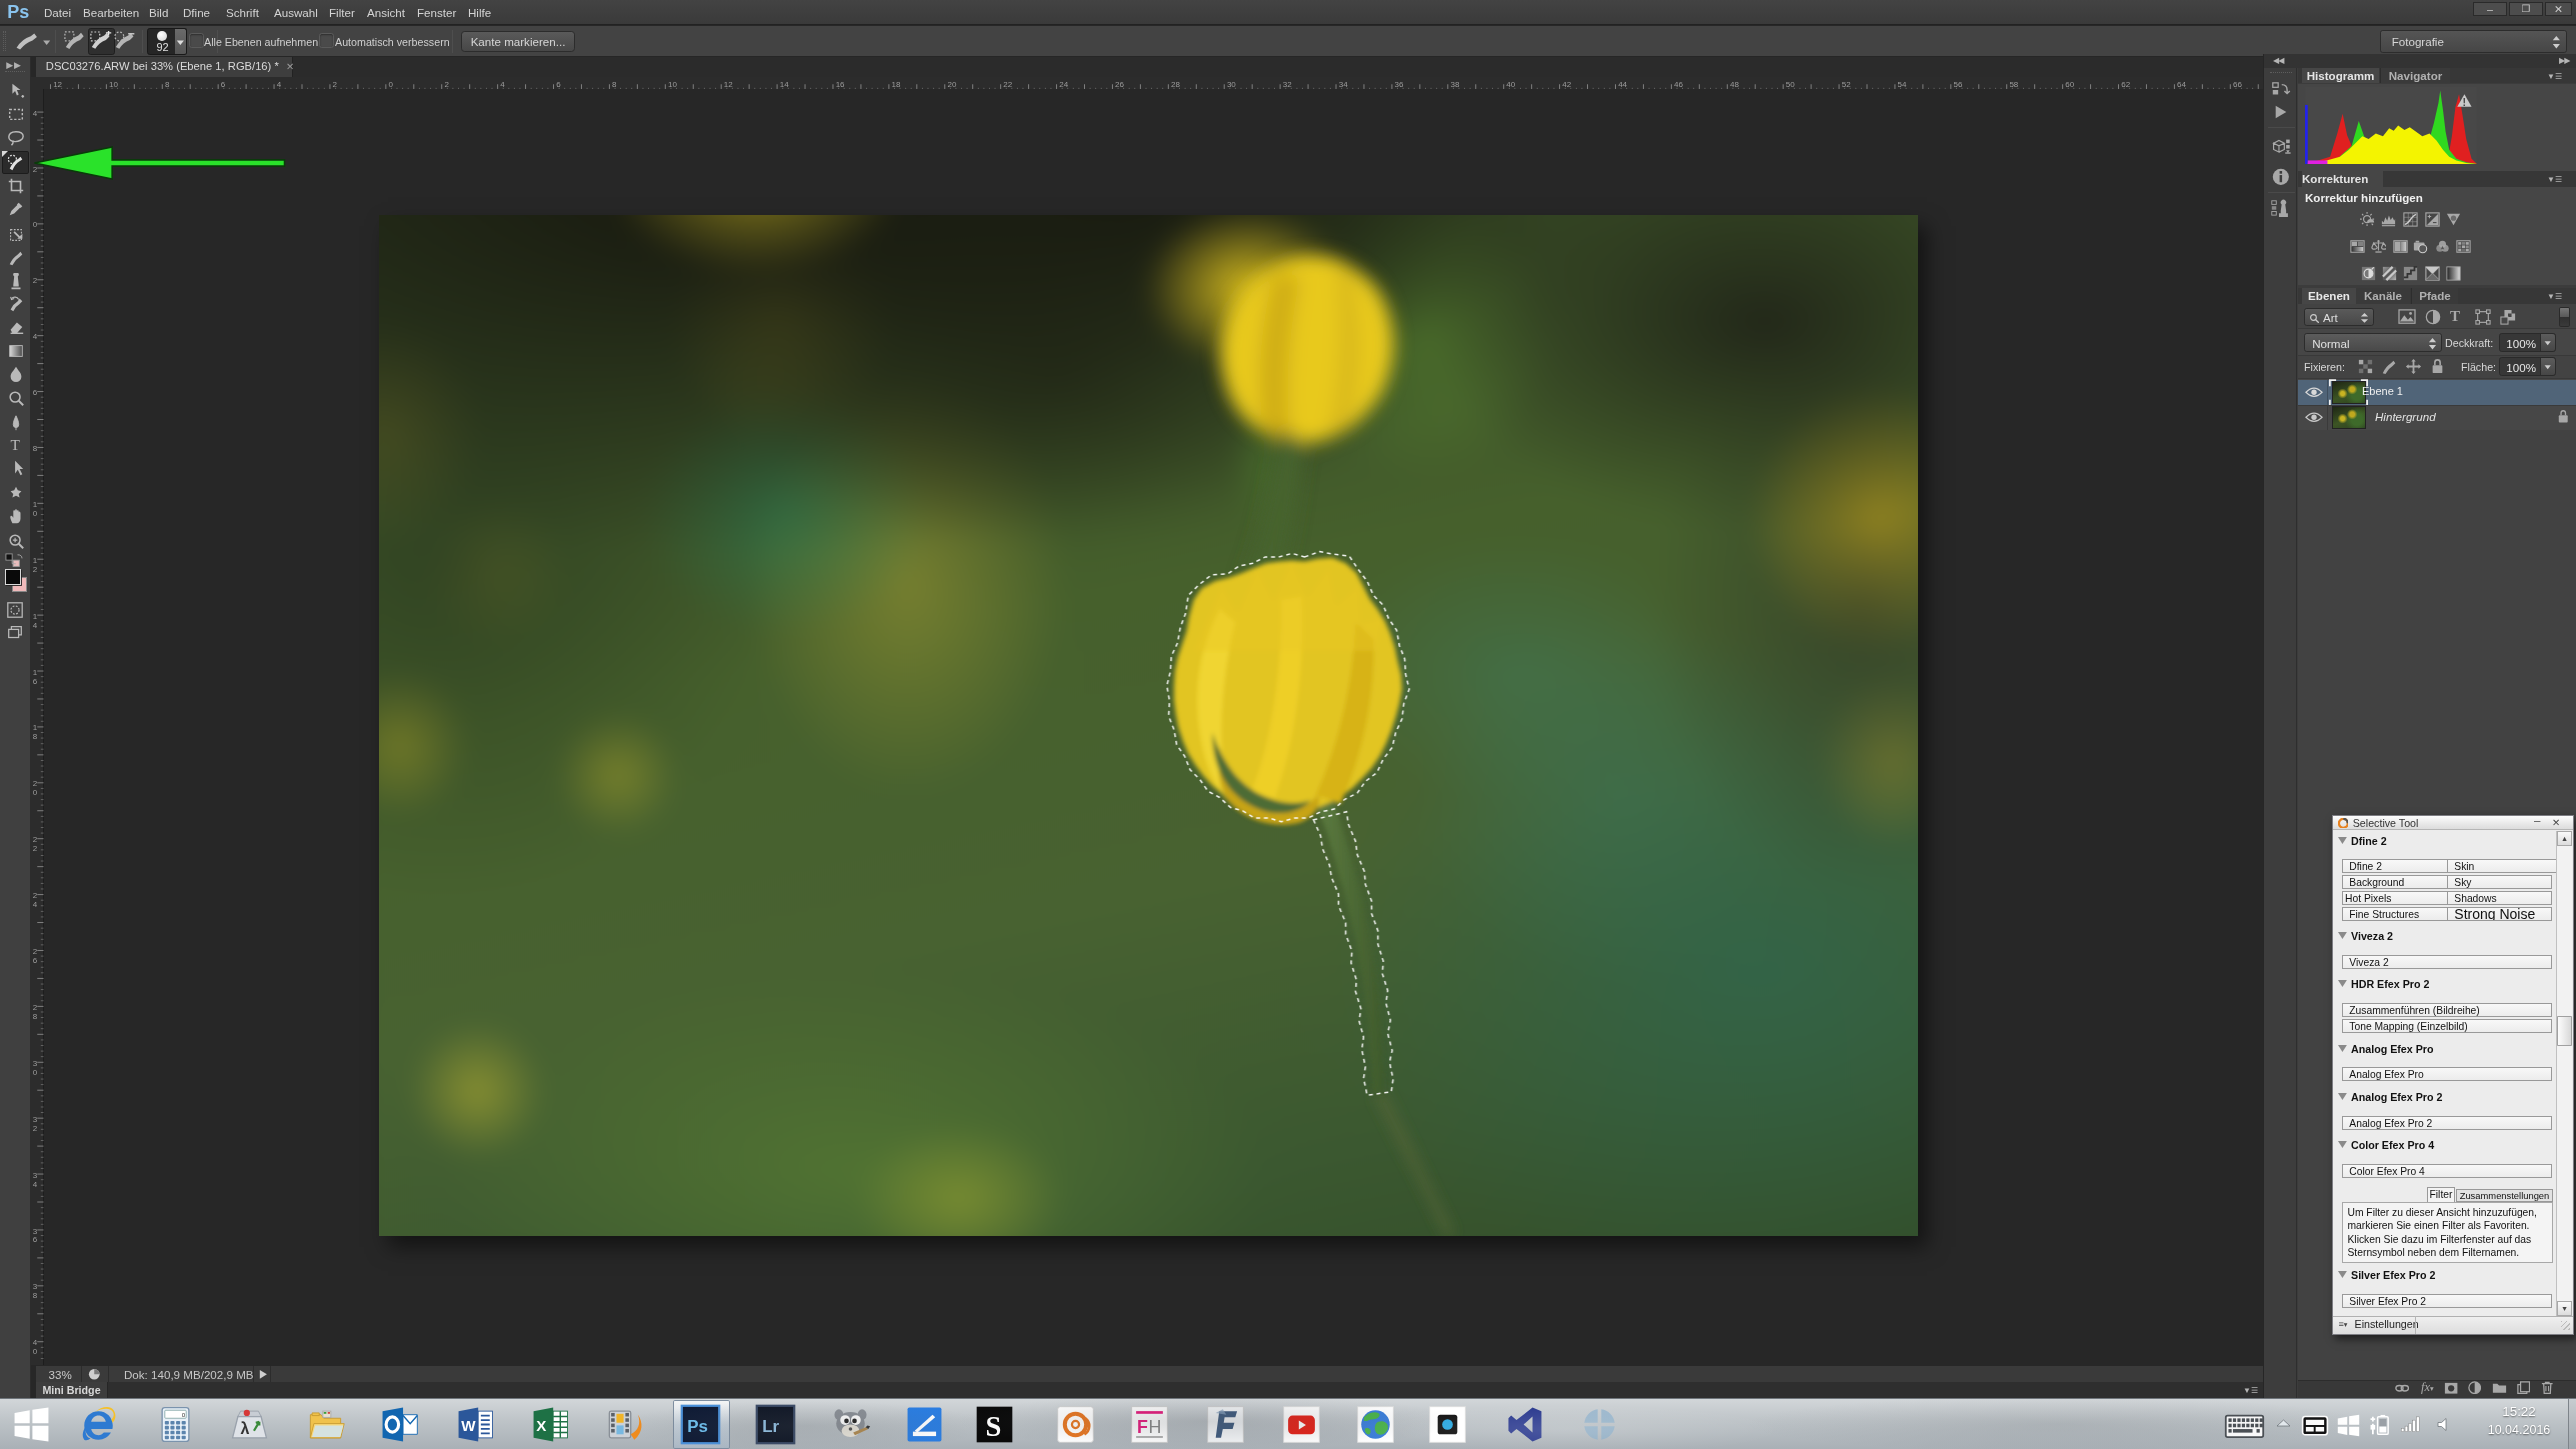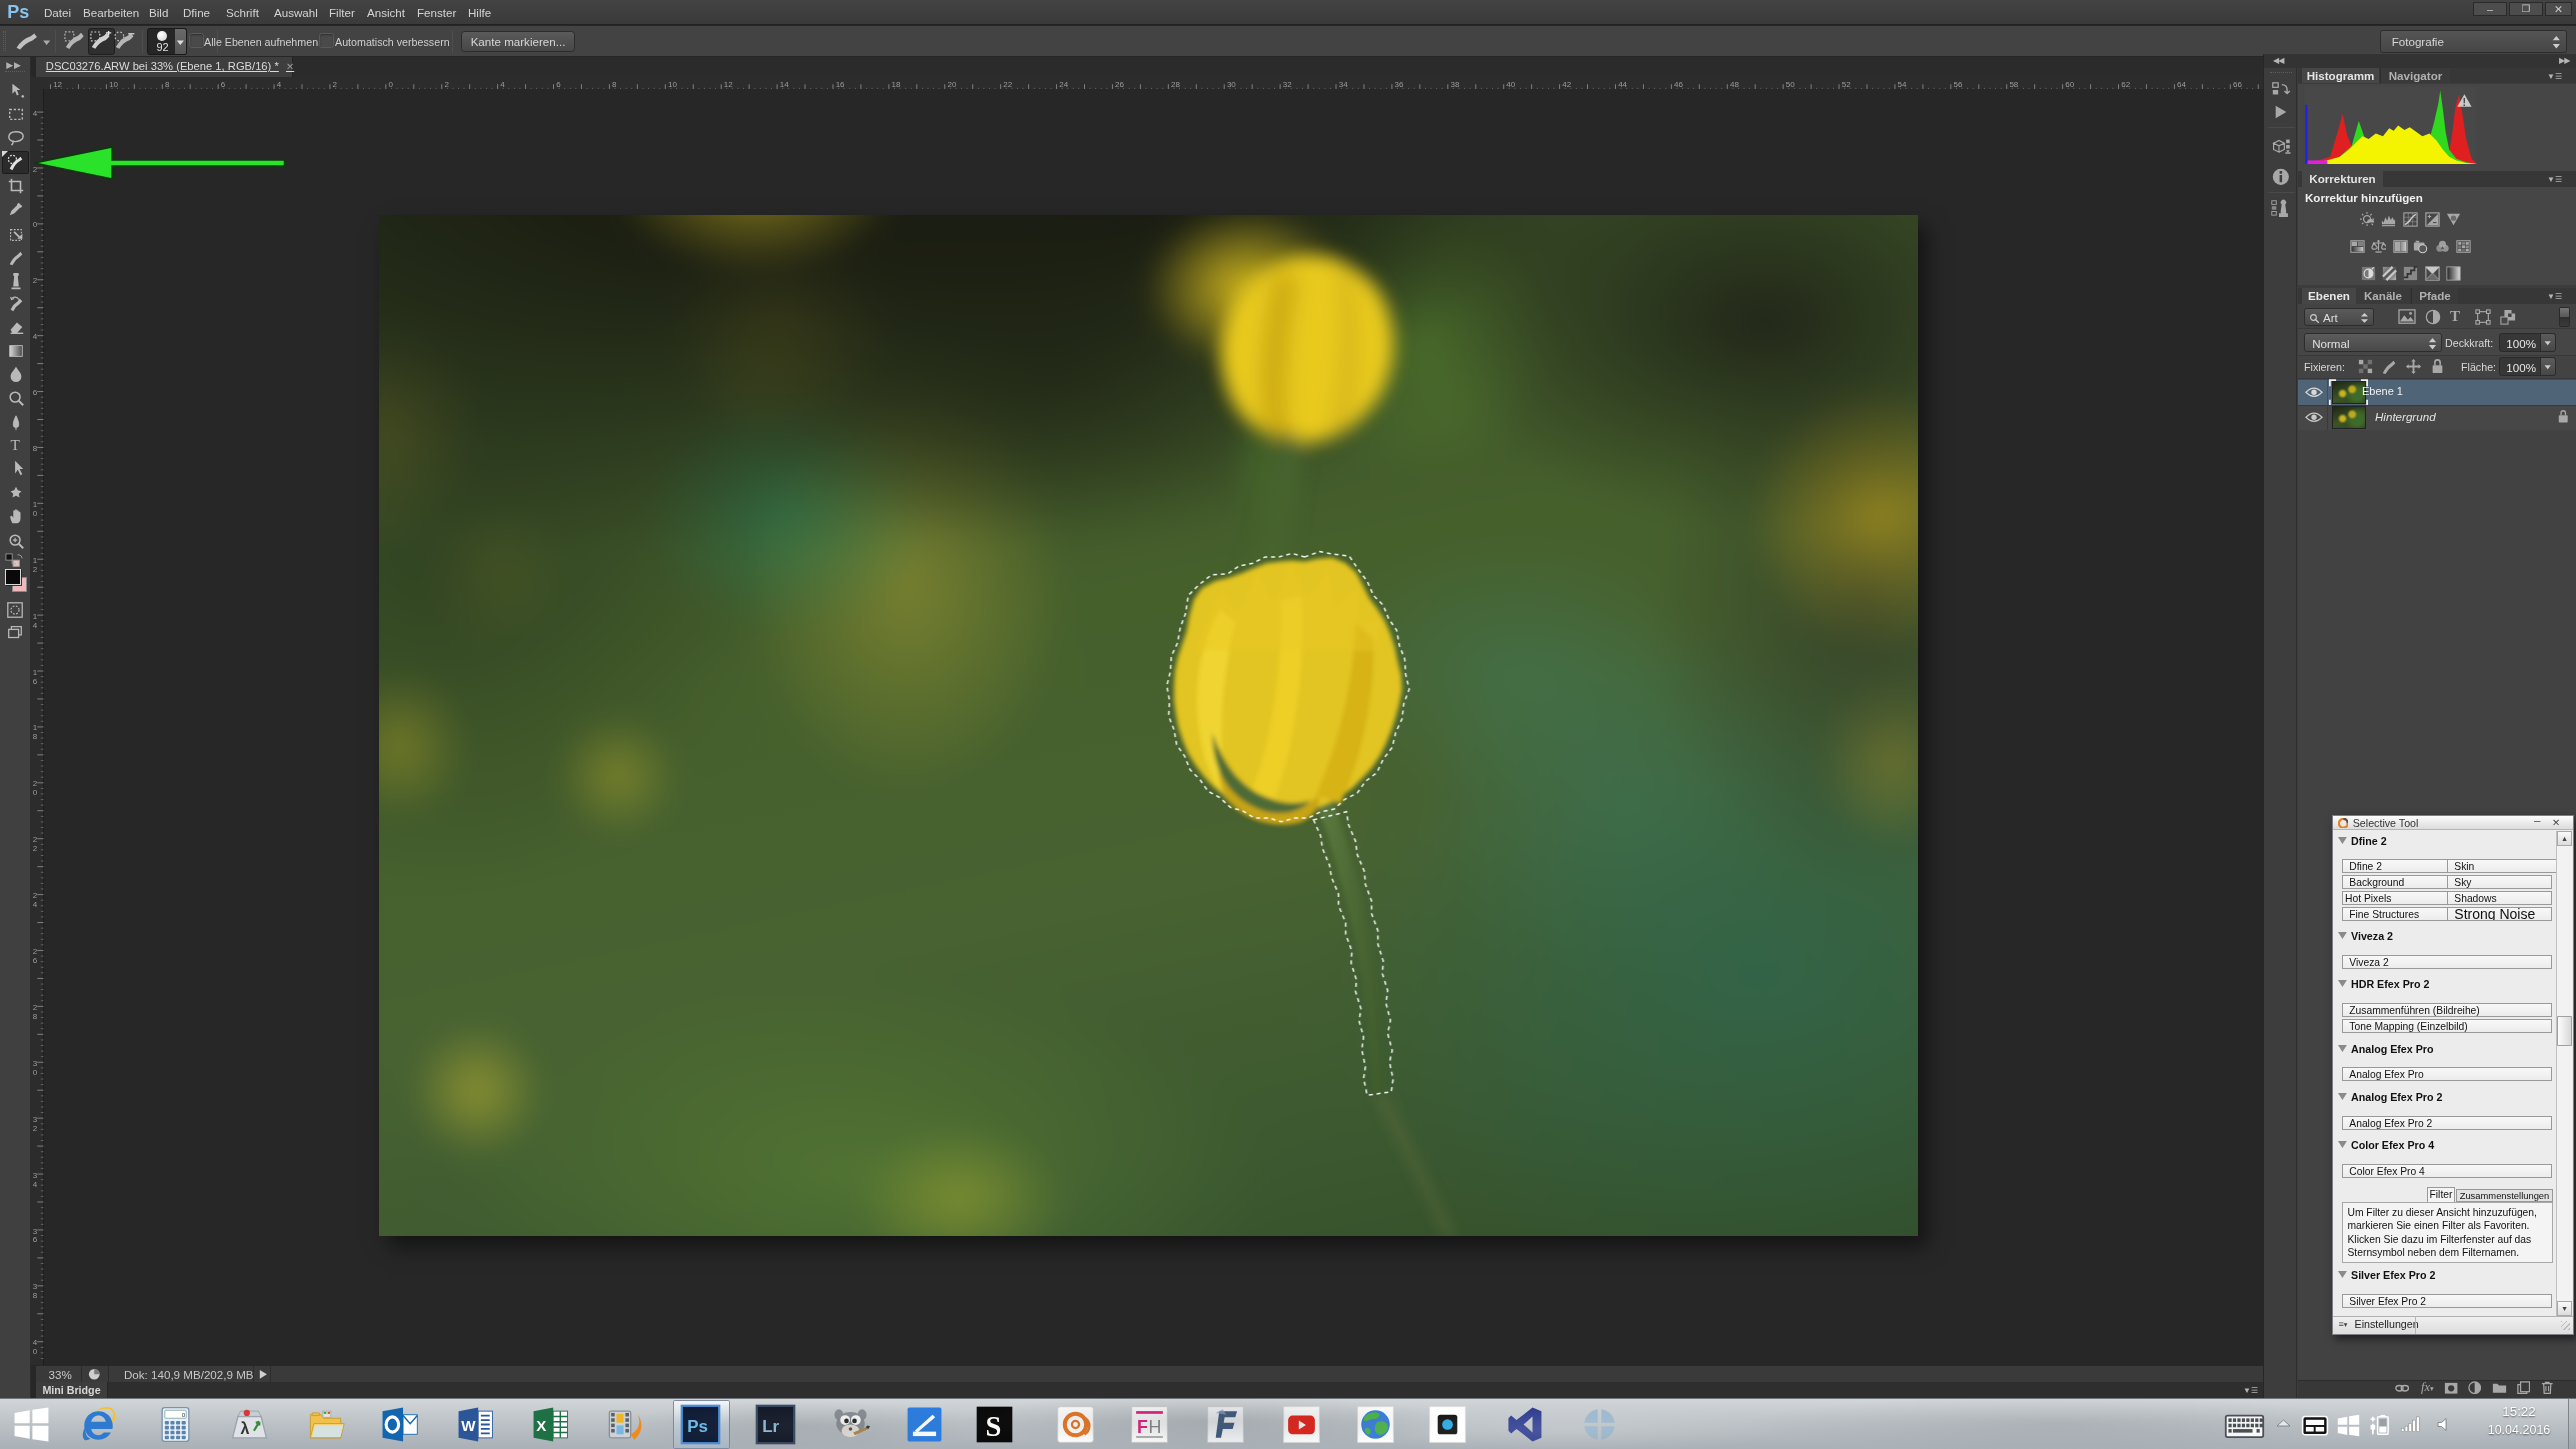--- a/index.html
+++ b/index.html
@@ -10,21 +10,21 @@
 #menubar { left:0; top:0; width:2576px; height:25px; background:linear-gradient(#434343,#3a3a3a); border-bottom:0.9px solid #222; color:#d4d4d4; font-size:11.6px; }
 #menubar .mi { position:absolute; top:6.3px; }
 #pslogo { position:absolute; left:7.2px; top:1.8px; font-size:18px; font-weight:bold; color:#8ac4ee; letter-spacing:0px; }
 .winbtn { position:absolute; top:1.8px; height:14.3px; width:34px; background:#4d4d4d; border:0.9px solid #2a2a2a; color:#ccc; text-align:center; line-height:12.5px; font-size:10.7px; }
 
 #optbar { left:0; top:26px; width:2576px; height:31px; background:#434343; border-bottom:0.9px solid #262626; color:#cfcfcf; font-size:11.6px; }
 .sep { position:absolute; top:3.6px; height:23px; width:0.9px; background:#363636; border-right:0.9px solid #4e4e4e; }
 .cb { position:absolute; width:15px; height:15px; background:#4a4a4a; border:0.9px solid #5a5a5a; border-radius:2.7px; box-shadow:inset 0 0.9px 1.8px rgba(0,0,0,.4); }
 
 #tabrow { left:36px; top:57px; width:2227px; height:19.7px; background:#2b2b2b; }
-#doctab { position:absolute; left:0px; top:0px; width:257px; height:19.7px; background:#3e3e3e; border-right:0.9px solid #222; color:#dadada; font-size:11.2px; line-height:19.7px; white-space:nowrap;text-decoration:underline; }
+#doctab { position:absolute; left:0px; top:0px; width:257px; height:19.7px; background:#3e3e3e; border-right:0.9px solid #222; color:#dadada; font-size:11.2px; line-height:19.7px; white-space:nowrap; }
 
 #hruler { left:31px; top:77px; width:2232px; height:12.5px; background:#2c2c2c; border-bottom:0.9px solid #1d1d1d; }
 #vruler { left:31px; top:89px; width:12.5px; height:1276px; background:#2c2c2c; border-right:0.9px solid #1d1d1d; }
 
 #toolbar { left:0; top:57px; width:31px; height:1341px; background:#404040; border-right:0.9px solid #2c2c2c; }
 
 #canvas { left:44px; top:89px; width:2219px; height:1309px; background:#272727; overflow:hidden; }
 #photo { position:absolute; left:335px; top:126px; width:1539px; height:1021px; overflow:hidden; box-shadow:9px 10.7px 19.7px rgba(0,0,0,.5); background:#33471f; }
 #photoBG { position:absolute; left:-27px; top:-27px; width:1593px; height:1074px; filter:blur(12.5px); background: radial-gradient(ellipse 143px 112px at 894px 100px, rgba(225,196,30,.92), rgba(225,196,30,0) 72%), radial-gradient(ellipse 49px 107px at 912px 277px, rgba(72,108,44,.85), rgba(72,108,44,0) 70%), radial-gradient(ellipse 215px 134px at 403px -9px, rgba(180,165,35,.72), rgba(180,165,35,0) 70%), radial-gradient(ellipse 1118px 447px at 385px 9px, rgba(22,22,14,.96), rgba(22,22,14,0) 80%), radial-gradient(ellipse 429px 233px at 707px 188px, rgba(28,30,19,.55), rgba(28,30,19,0) 75%), radial-gradient(ellipse 537px 224px at 787px 18px, rgba(25,28,17,.85), rgba(25,28,17,0) 78%), radial-gradient(ellipse 429px 268px at 1413px 134px, rgba(30,33,23,.88), rgba(30,33,23,0) 78%), radial-gradient(ellipse 286px 376px at 1512px 420px, rgba(42,46,36,.55), rgba(42,46,36,0) 75%), radial-gradient(ellipse 179px 197px at 1073px 152px, rgba(95,148,50,.5), rgba(95,148,50,0) 72%), radial-gradient(ellipse 411px 429px at 98px 376px, rgba(40,56,30,.6), rgba(40,56,30,0) 78%), radial-gradient(ellipse 206px 170px at 434px 326px, rgba(38,135,95,.5), rgba(38,135,95,0) 72%), radial-gradient(ellipse 134px 161px at 36px 246px, rgba(150,140,45,.45), rgba(150,140,45,0) 70%), radial-gradient(ellipse 107px 107px at 143px 385px, rgba(160,150,45,.3), rgba(160,150,45,0) 70%), radial-gradient(ellipse 224px 295px at 555px 394px, rgba(180,168,52,.45), rgba(180,168,52,0) 72%), radial-gradient(ellipse 161px 179px at 429px 134px, rgba(170,160,45,.4), rgba(170,160,45,0) 70%), radial-gradient(ellipse 98px 107px at 49px 555px, rgba(180,172,42,.6), rgba(180,172,42,0) 70%), radial-gradient(ellipse 89px 89px at 264px 586px, rgba(175,170,45,.55), rgba(175,170,45,0) 70%), radial-gradient(ellipse 179px 188px at 1525px 331px, rgba(218,188,28,.9), rgba(218,188,28,0) 72%), radial-gradient(ellipse 107px 125px at 1539px 572px, rgba(175,162,45,.5), rgba(175,162,45,0) 70%), radial-gradient(ellipse 98px 98px at 125px 903px, rgba(190,182,50,.55), rgba(190,182,50,0) 70%), radial-gradient(ellipse 152px 107px at 608px 1011px, rgba(165,172,48,.5), rgba(165,172,48,0) 70%), radial-gradient(ellipse 555px 429px at 1404px 778px, rgba(45,104,82,.68), rgba(45,104,82,0) 78%), radial-gradient(ellipse 268px 250px at 1270px 608px, rgba(66,124,94,.45), rgba(66,124,94,0) 75%), radial-gradient(ellipse 250px 179px at 1163px 483px, rgba(62,128,102,.38), rgba(62,128,102,0) 75%), radial-gradient(ellipse 555px 268px at 501px 984px, rgba(98,138,52,.5), rgba(98,138,52,0) 75%), linear-gradient(168deg, #2e3c21 0%, #46602c 40%, #486231 62%, #3b5830 83%, #324d29 100%); }
 
@@ -991,21 +991,21 @@
 <rect x="0" y="0" width="192" height="86" fill="#484848"></rect>
 <path d="M0 86 L0 84 L8 84 L28 78 L36 52 L42 30 L47 54 L54 70 L70 78 L90 80 L100 75 L115 70 L125 72 L135 68 L140 72 L150 62 L155 70 L160 78 L164 55 L168 22 L172 8 L176 32 L180 58 L186 80 L192 86 Z" fill="#e02020"></path>
 <path d="M0 86 L18 84 L36 80 L52 66 L60 38 L66 55 L74 64 L84 60 L94 55 L104 58 L111 50 L119 55 L129 60 L139 58 L144 40 L149 18 L151 4 L154 25 L157 50 L161 70 L169 80 L180 84 L192 86 Z" fill="#30d820"></path>
 <path d="M0 86 L10 85 L24 82 L39 78 L49 70 L57 62 L64 55 L71 58 L79 52 L87 55 L94 46 L99 49 L104 43 L111 48 L117 45 L124 50 L131 55 L139 52 L147 60 L154 70 L161 78 L169 82 L180 85 L192 86 Z" fill="#f4f400"></path>
 <rect x="0" y="20" width="3" height="66" fill="#2222ee"></rect>
 <rect x="3" y="82" width="22" height="4" fill="#e020e0"></rect>
 <path d="M170 8 L186 8 L178 22 Z" fill="#c9c9c9" transform="rotate(180 178 15)"></path>
 <text x="176" y="21" fill="#484848" font-size="12" font-weight="bold">!</text>
 </svg>
       <div style="position:absolute;left:34px;top:117px;width:279px;height:16px;background:#373737"></div>
-      <div style="position:absolute;left:38px;top:117px;width:81px;height:16px;background:#464646;color:#e4e4e4;font-weight:bold;font-size:11.6px;line-height:16px;text-align:center">Korrekturen</div>
+      <div style="position:absolute;left:38px;top:117px;width:81px;height:16px;background:#464646;color:#e4e4e4;font-weight:bold;font-size:11.6px;line-height:16px;">Korrekturen</div>
       <div style="position:absolute;left:283px;top:121px;color:#b5b5b5;font-size:8px">▼<span style="letter-spacing:-1.8px">☰</span></div>
       <div style="position:absolute;left:34px;top:133px;width:279px;height:98px;background:#464646"></div>
       <div style="position:absolute;left:41px;top:137px;color:#f0f0f0;font-weight:bold;font-size:11.6px">Korrektur hinzufügen</div>
       <svg style="position:absolute;left:96px;top:158px" width="15" height="15" viewBox="0 0 17 17">
         <circle cx="8" cy="8" r="4" fill="none" stroke="#a8a8a8" stroke-width="1.4"></circle>
         <path d="M8 8 a4 4 0 0 1 0 -8 z" fill="#a8a8a8" transform="translate(0 4) rotate(90 8 8)"></path>
         <g stroke="#a8a8a8" stroke-width="1.3">(</g>
         <path d="M8 0 l0 2 M8 14 l0 2 M0 8 l2 0 M14 8 l2 0 M2.3 2.3 l1.5 1.5 M13.2 13.2 l1.5 1.5 M13.2 2.3 l-1.5 1.5 M2.3 13.7 l1.5 -1.5" stroke="#a8a8a8" stroke-width="1.3"></path>
       </svg>
       <svg style="position:absolute;left:117px;top:158px" width="15" height="15" viewBox="0 0 17 17">

